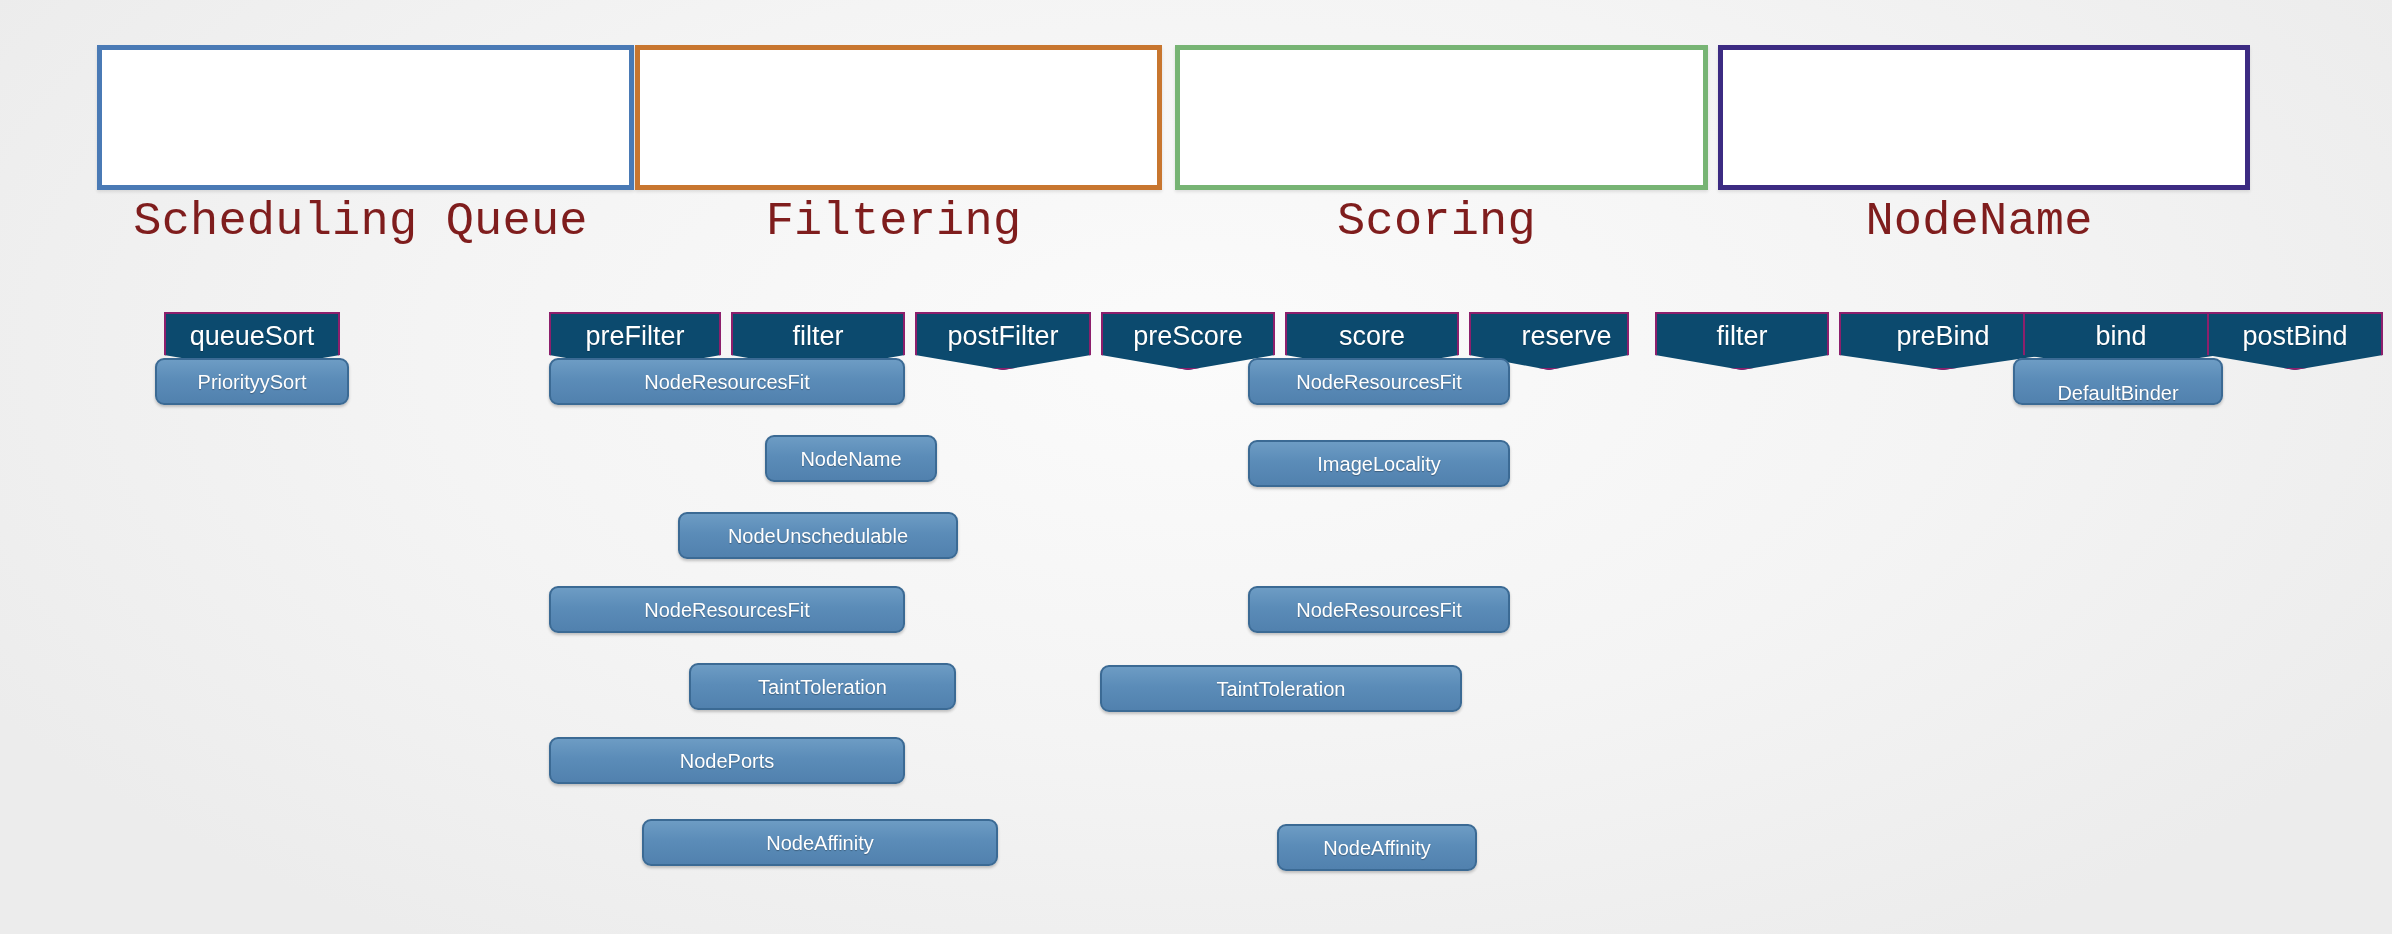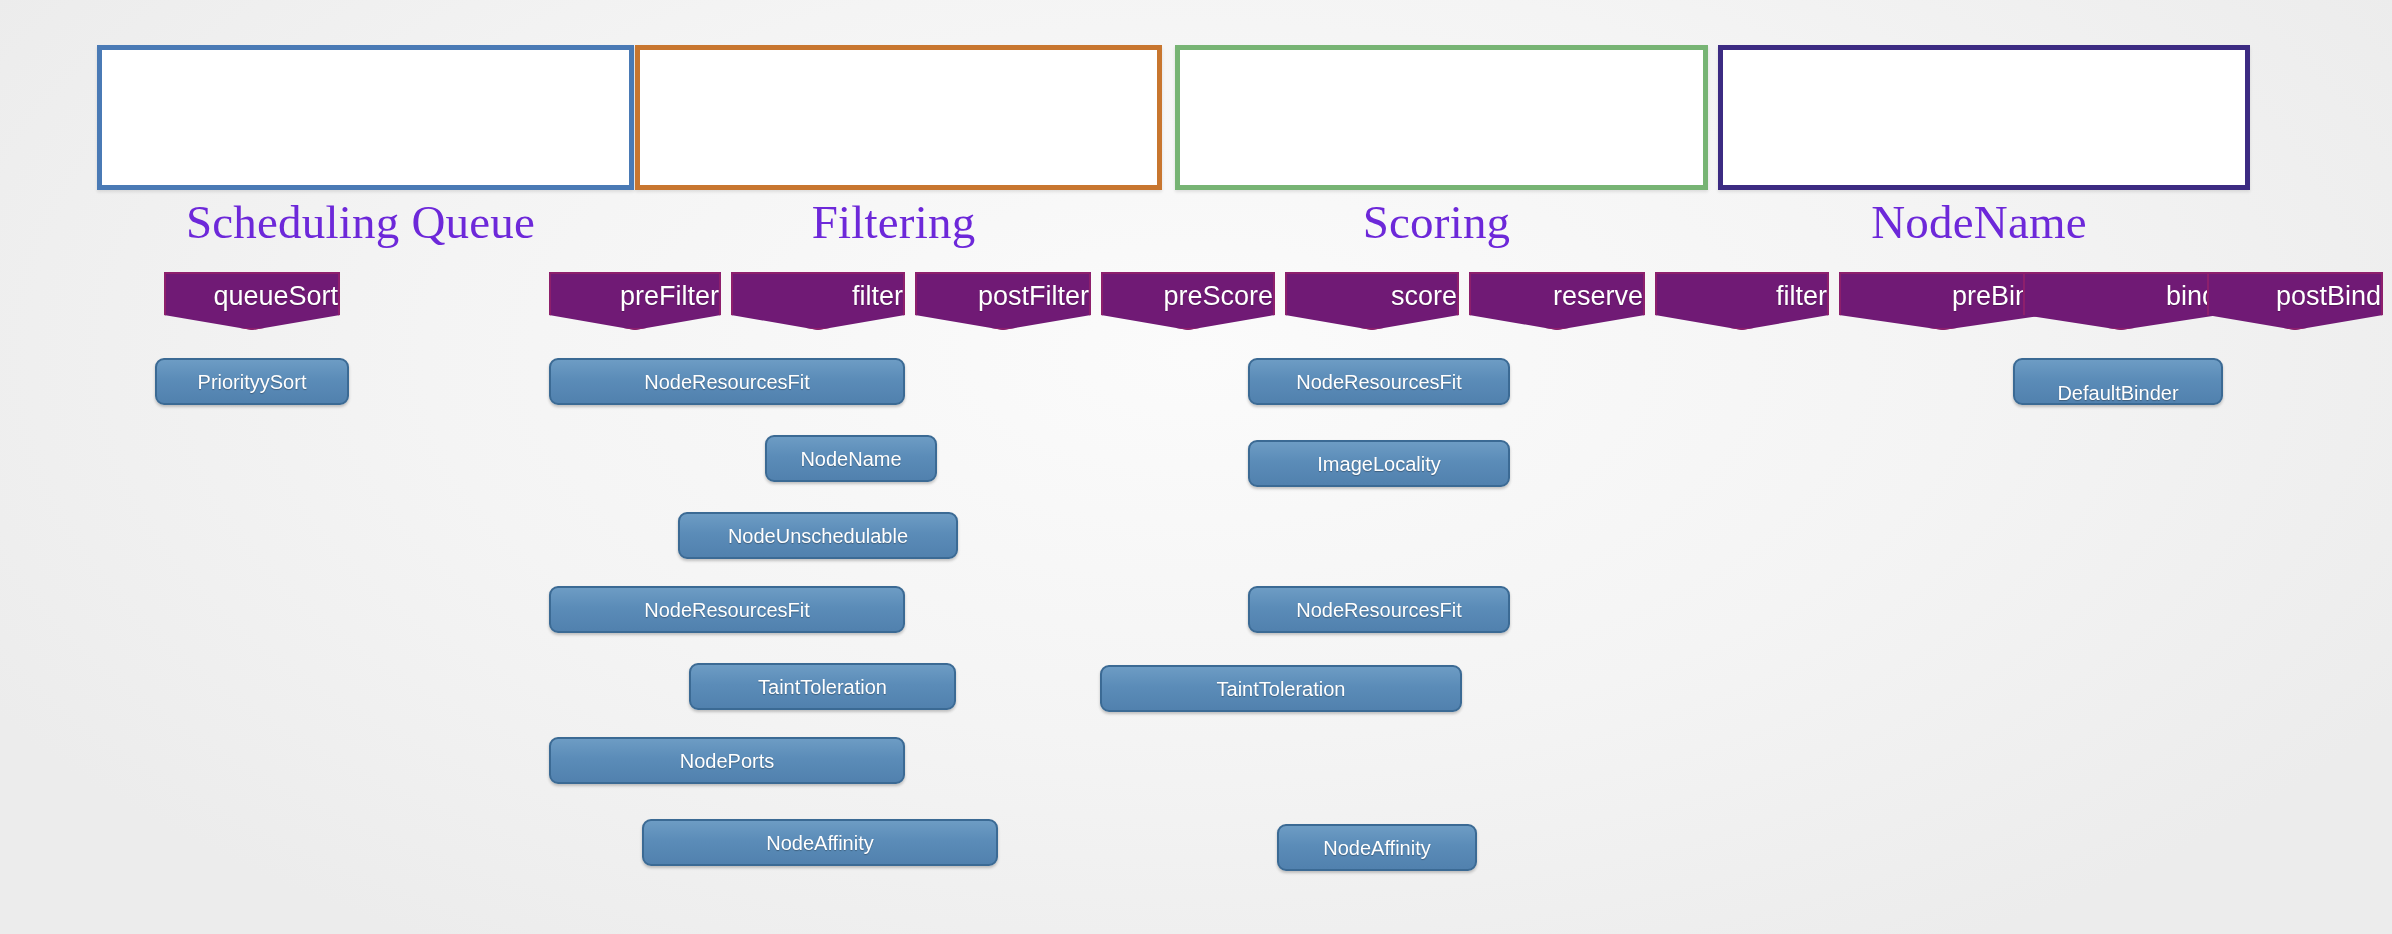--- a/index.html
+++ b/index.html
@@ -13,34 +13,35 @@
   #stage{position:relative;width:2392px;height:934px;}
 
   
   .sec-box{
     position:absolute;background:#ffffff;
     border-style:solid;border-width:5px;
     box-shadow:0 2px 3px rgba(0,0,0,.10);
   }
   .sec-title{
     position:absolute;text-align:center;
-    font-size:47px;color:#6d28d9;font-weight:400;
+    font-size:47px;color:#7f1d1d;font-weight:400;
     letter-spacing:.2px;white-space:nowrap;
-    font-family:Liberation Serif, serif;
+    font-family:Liberation Mono, monospace;
   }
 
   
   .phase{
     position:absolute;height:58px;
-    background:#701a75;
+    background:#0c4a6e;
     border:2px solid #8d1f6c;
     -webkit-clip-path:polygon(0 0,100% 0,100% 74%,50% 100%,0 74%);
     clip-path:polygon(0 0,100% 0,100% 74%,50% 100%,0 74%);
-    display:flex;align-items:flex-start;justify-content:flex-end;
+    display:flex;align-items:flex-start;justify-content:center;
     box-sizing:border-box;
+    margin-top:40px;
   }
   .phase span{
     display:block;color:#ffffff;font-size:27px;line-height:1;
     padding-top:9px;white-space:nowrap;
     text-shadow:0 1px 1px rgba(0,0,0,.25);
   }
 
   
   .plugin{
     position:absolute;height:47px;border-radius:9px;
@@ -78,21 +79,21 @@
     </div>
     <div class="phase" style="left: 915px; top: 272px; width: 176px;">
       <span>postFilter</span>
     </div>
     <div class="phase" style="left: 1101px; top: 272px; width: 174px;">
       <span>preScore</span>
     </div>
     <div class="phase" style="left: 1285px; top: 272px; width: 174px;">
       <span>score</span>
     </div>
-    <div class="phase" style="left: 1469px; top: 272px; width: 176px; padding-left: 35px;">
+    <div class="phase" style="left: 1469px; top: 272px; width: 160px; padding-left: 35px;">
       <span>reserve</span>
     </div>
     <div class="phase" style="left: 1655px; top: 272px; width: 174px;">
       <span>filter</span>
     </div>
     <div class="phase" style="left: 1839px; top: 272px; width: 208px;">
       <span>preBind</span>
     </div>
     <div class="phase" style="left: 2023px; top: 272px; width: 196px;">
       <span>bind</span>

